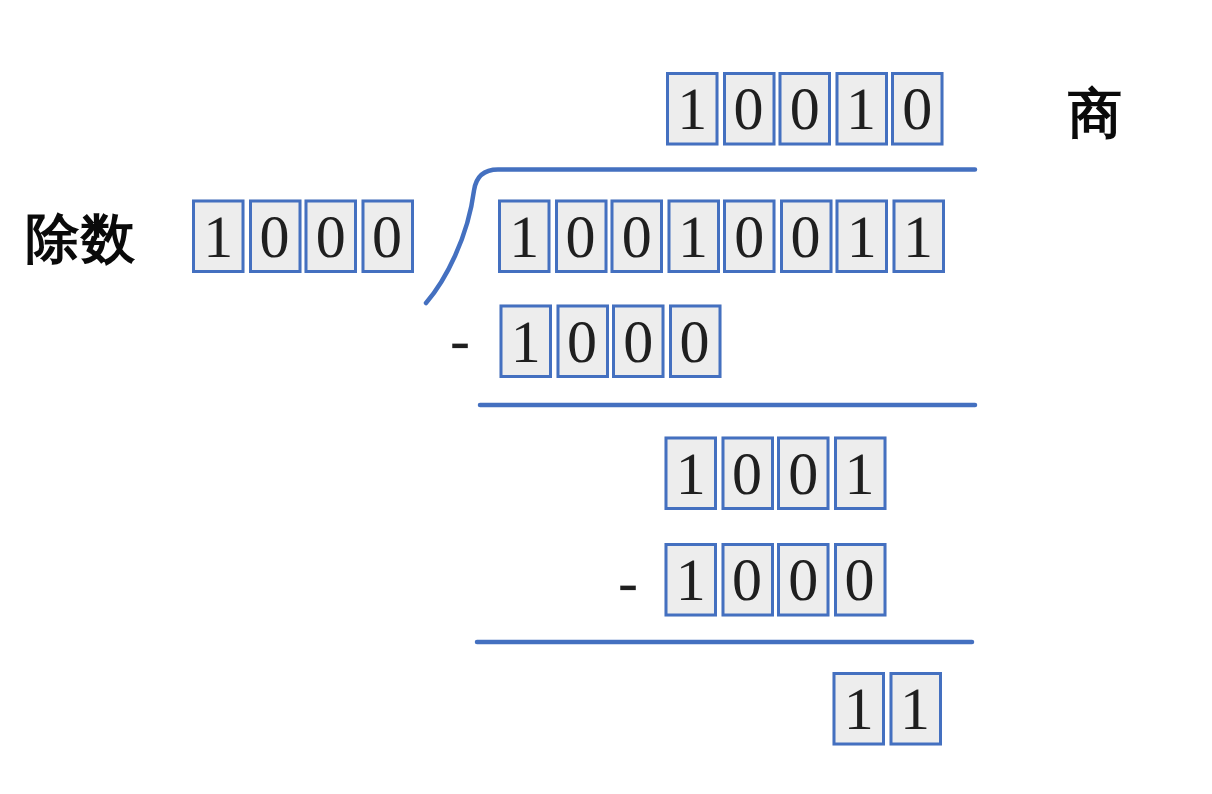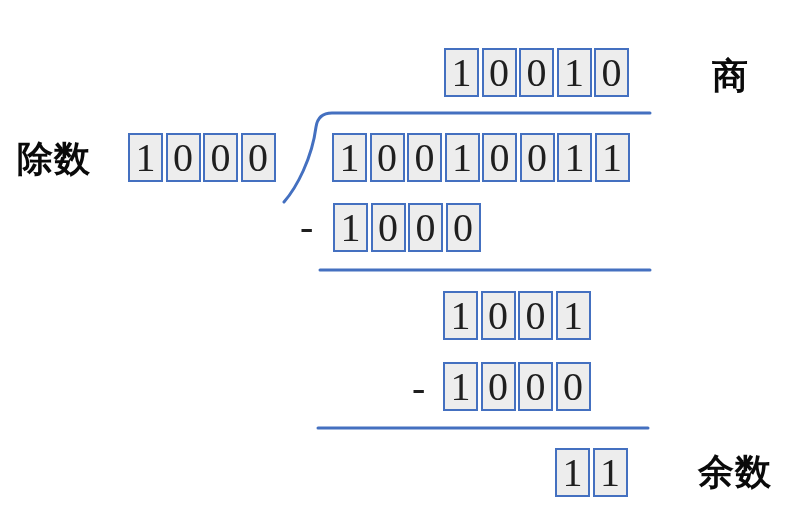--- a/index.html
+++ b/index.html
@@ -121,15 +121,14 @@
       <span class="cell">1</span>
       <span class="cell">0</span>
       <span class="cell">0</span>
       <span class="cell">0</span>
     </div>
 
   <div class="cells" style="left:555px; top:448px;">
       <span class="cell">1</span>
       <span class="cell">1</span>
     </div>
-  <div class="cjk-label" style="left:698px; top:452px;">余数</div>
 
 </div>
 
 </body></html>

